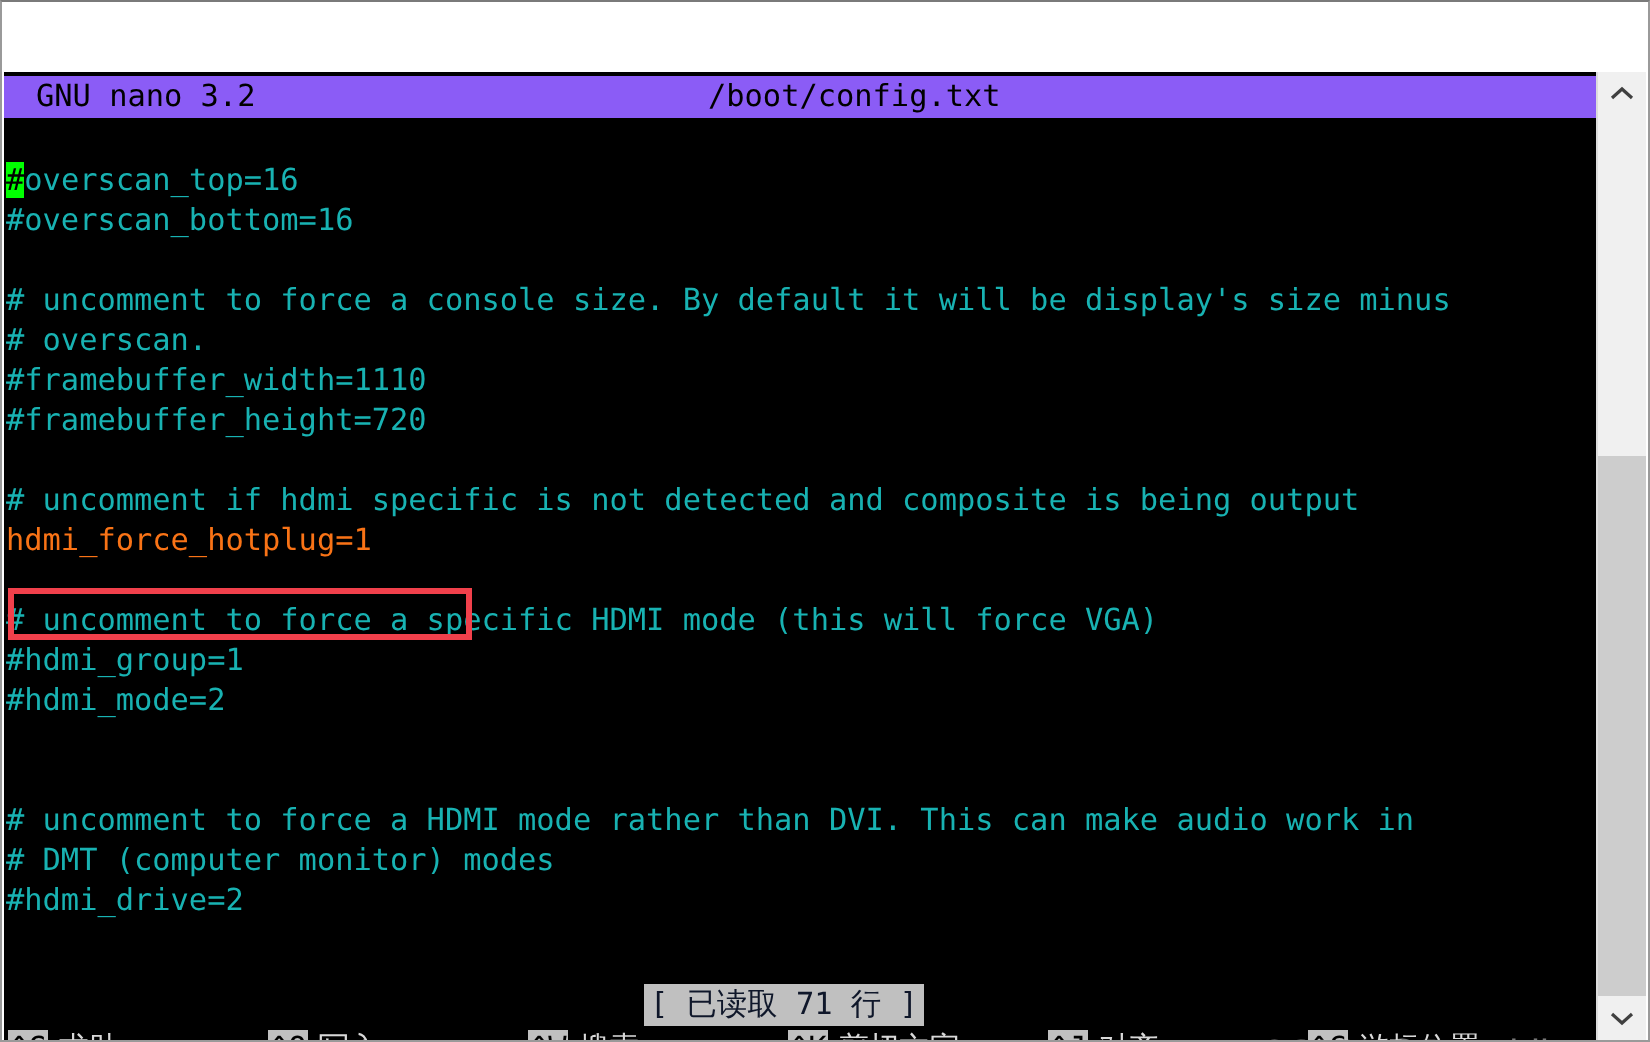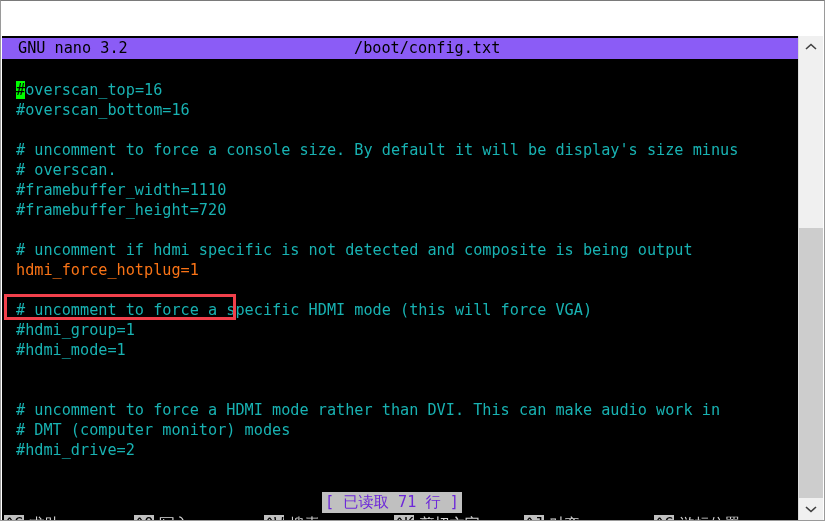--- a/index.html
+++ b/index.html
@@ -71,34 +71,34 @@
 
   
   .textarea {
     position: absolute; left: 0; top: 44px;
     width: 797px;
   }
   .trow {
     height: 20px; line-height: 20px;
     white-space: pre;
     color: #18b2b2;
-    padding-left: 14px;
+    padding-left: 1px;
   }
   .trow.plain { color: #f97316; }
   .trow.blank { color: transparent; }
   .cursor-cell {
     background: #00ff00;
     color: #000000;
   }
 
   
   .nano-status {
     position: absolute; left: 320px; top: 456px;
     height: 21px; line-height: 21px;
-    background: #c0c0c0; color: #6d28d9;
+    background: #c0c0c0; color: #0f172a;
     font-family: "DejaVu Sans Mono", "Liberation Mono", monospace;
     font-size: 15.2px;
     white-space: pre;
     padding: 0 3px;
   }
 
   
   .shortcut-rows {
     position: absolute; left: 0; top: 478px;
     width: 797px; height: 42px;
@@ -225,21 +225,21 @@
         <div class="trow"># uncomment to force a console size. By default it will be display's size minus</div>
         <div class="trow"># overscan.</div>
         <div class="trow">#framebuffer_width=1110</div>
         <div class="trow">#framebuffer_height=720</div>
         <div class="trow blank"> </div>
         <div class="trow"># uncomment if hdmi specific is not detected and composite is being output</div>
         <div class="trow plain">hdmi_force_hotplug=1</div>
         <div class="trow blank"> </div>
         <div class="trow"># uncomment to force a specific HDMI mode (this will force VGA)</div>
         <div class="trow">#hdmi_group=1</div>
-        <div class="trow">#hdmi_mode=1</div>
+        <div class="trow">#hdmi_mode=2</div>
         <div class="trow blank"> </div>
         <div class="trow blank"> </div>
         <div class="trow"># uncomment to force a HDMI mode rather than DVI. This can make audio work in</div>
         <div class="trow"># DMT (computer monitor) modes</div>
         <div class="trow">#hdmi_drive=2</div>
       </div>
 
     <div class="nano-status">[ 已读取 71 行 ]</div>
 
     <div class="shortcut-rows">

